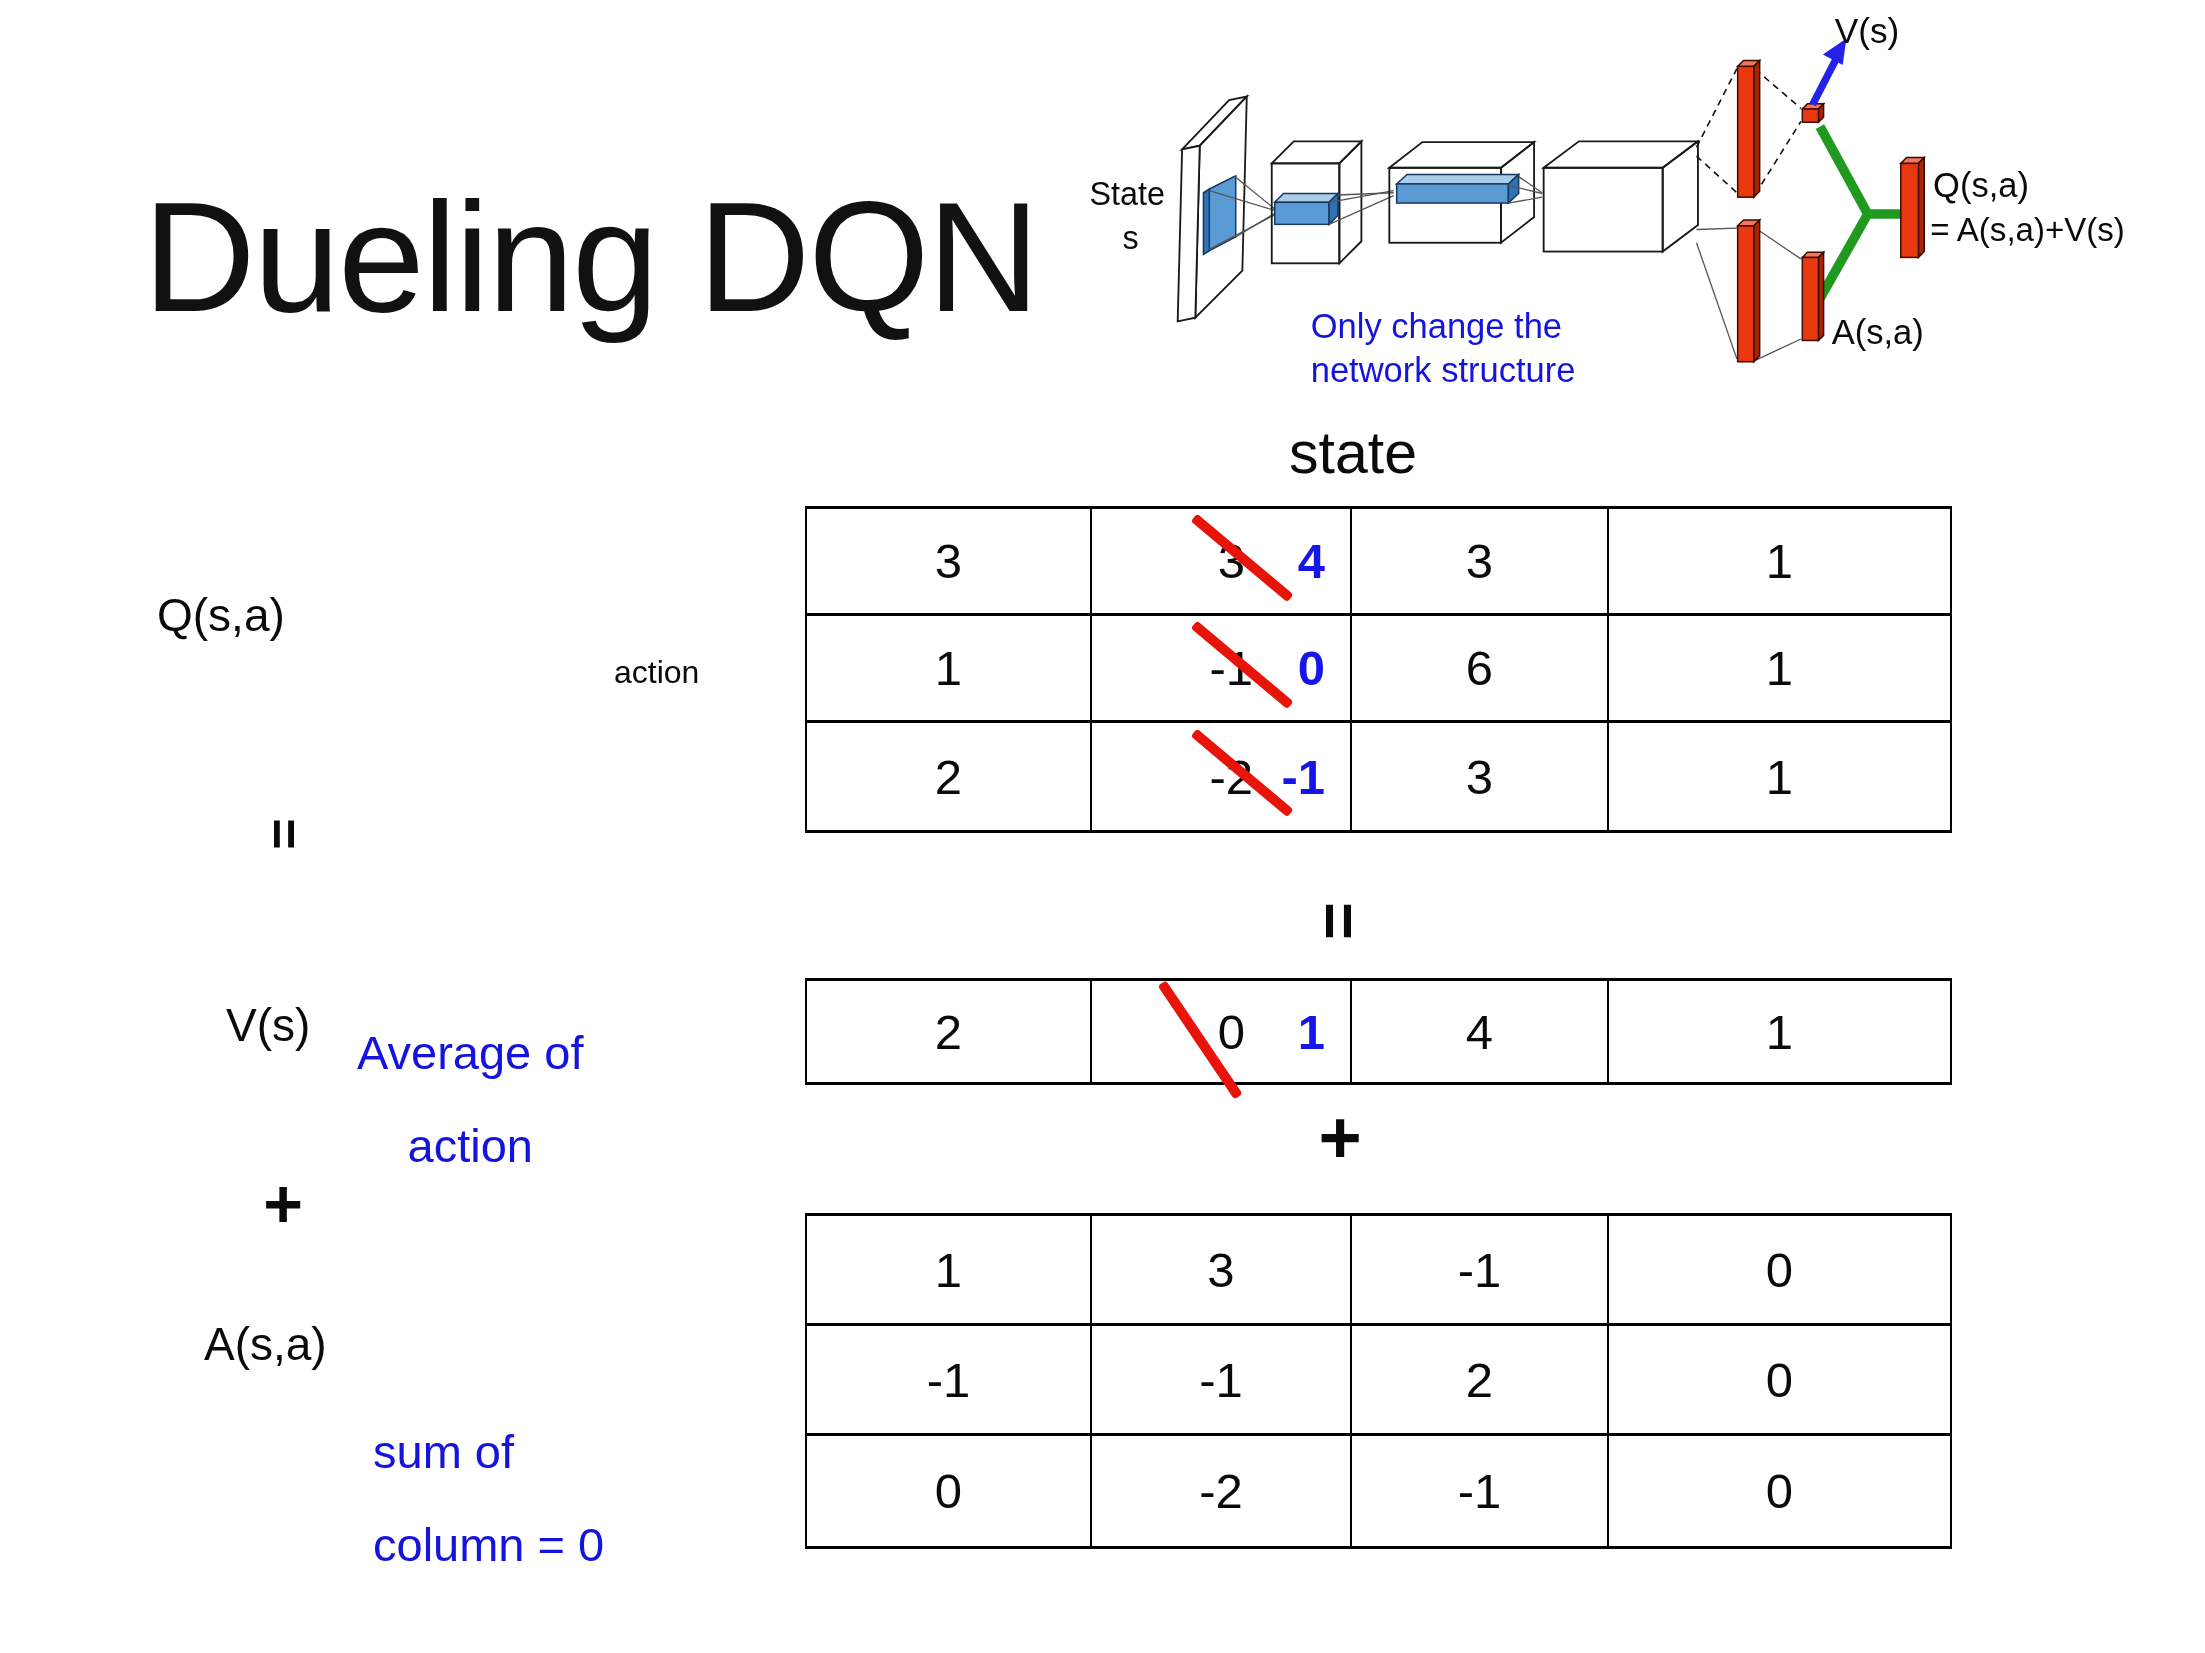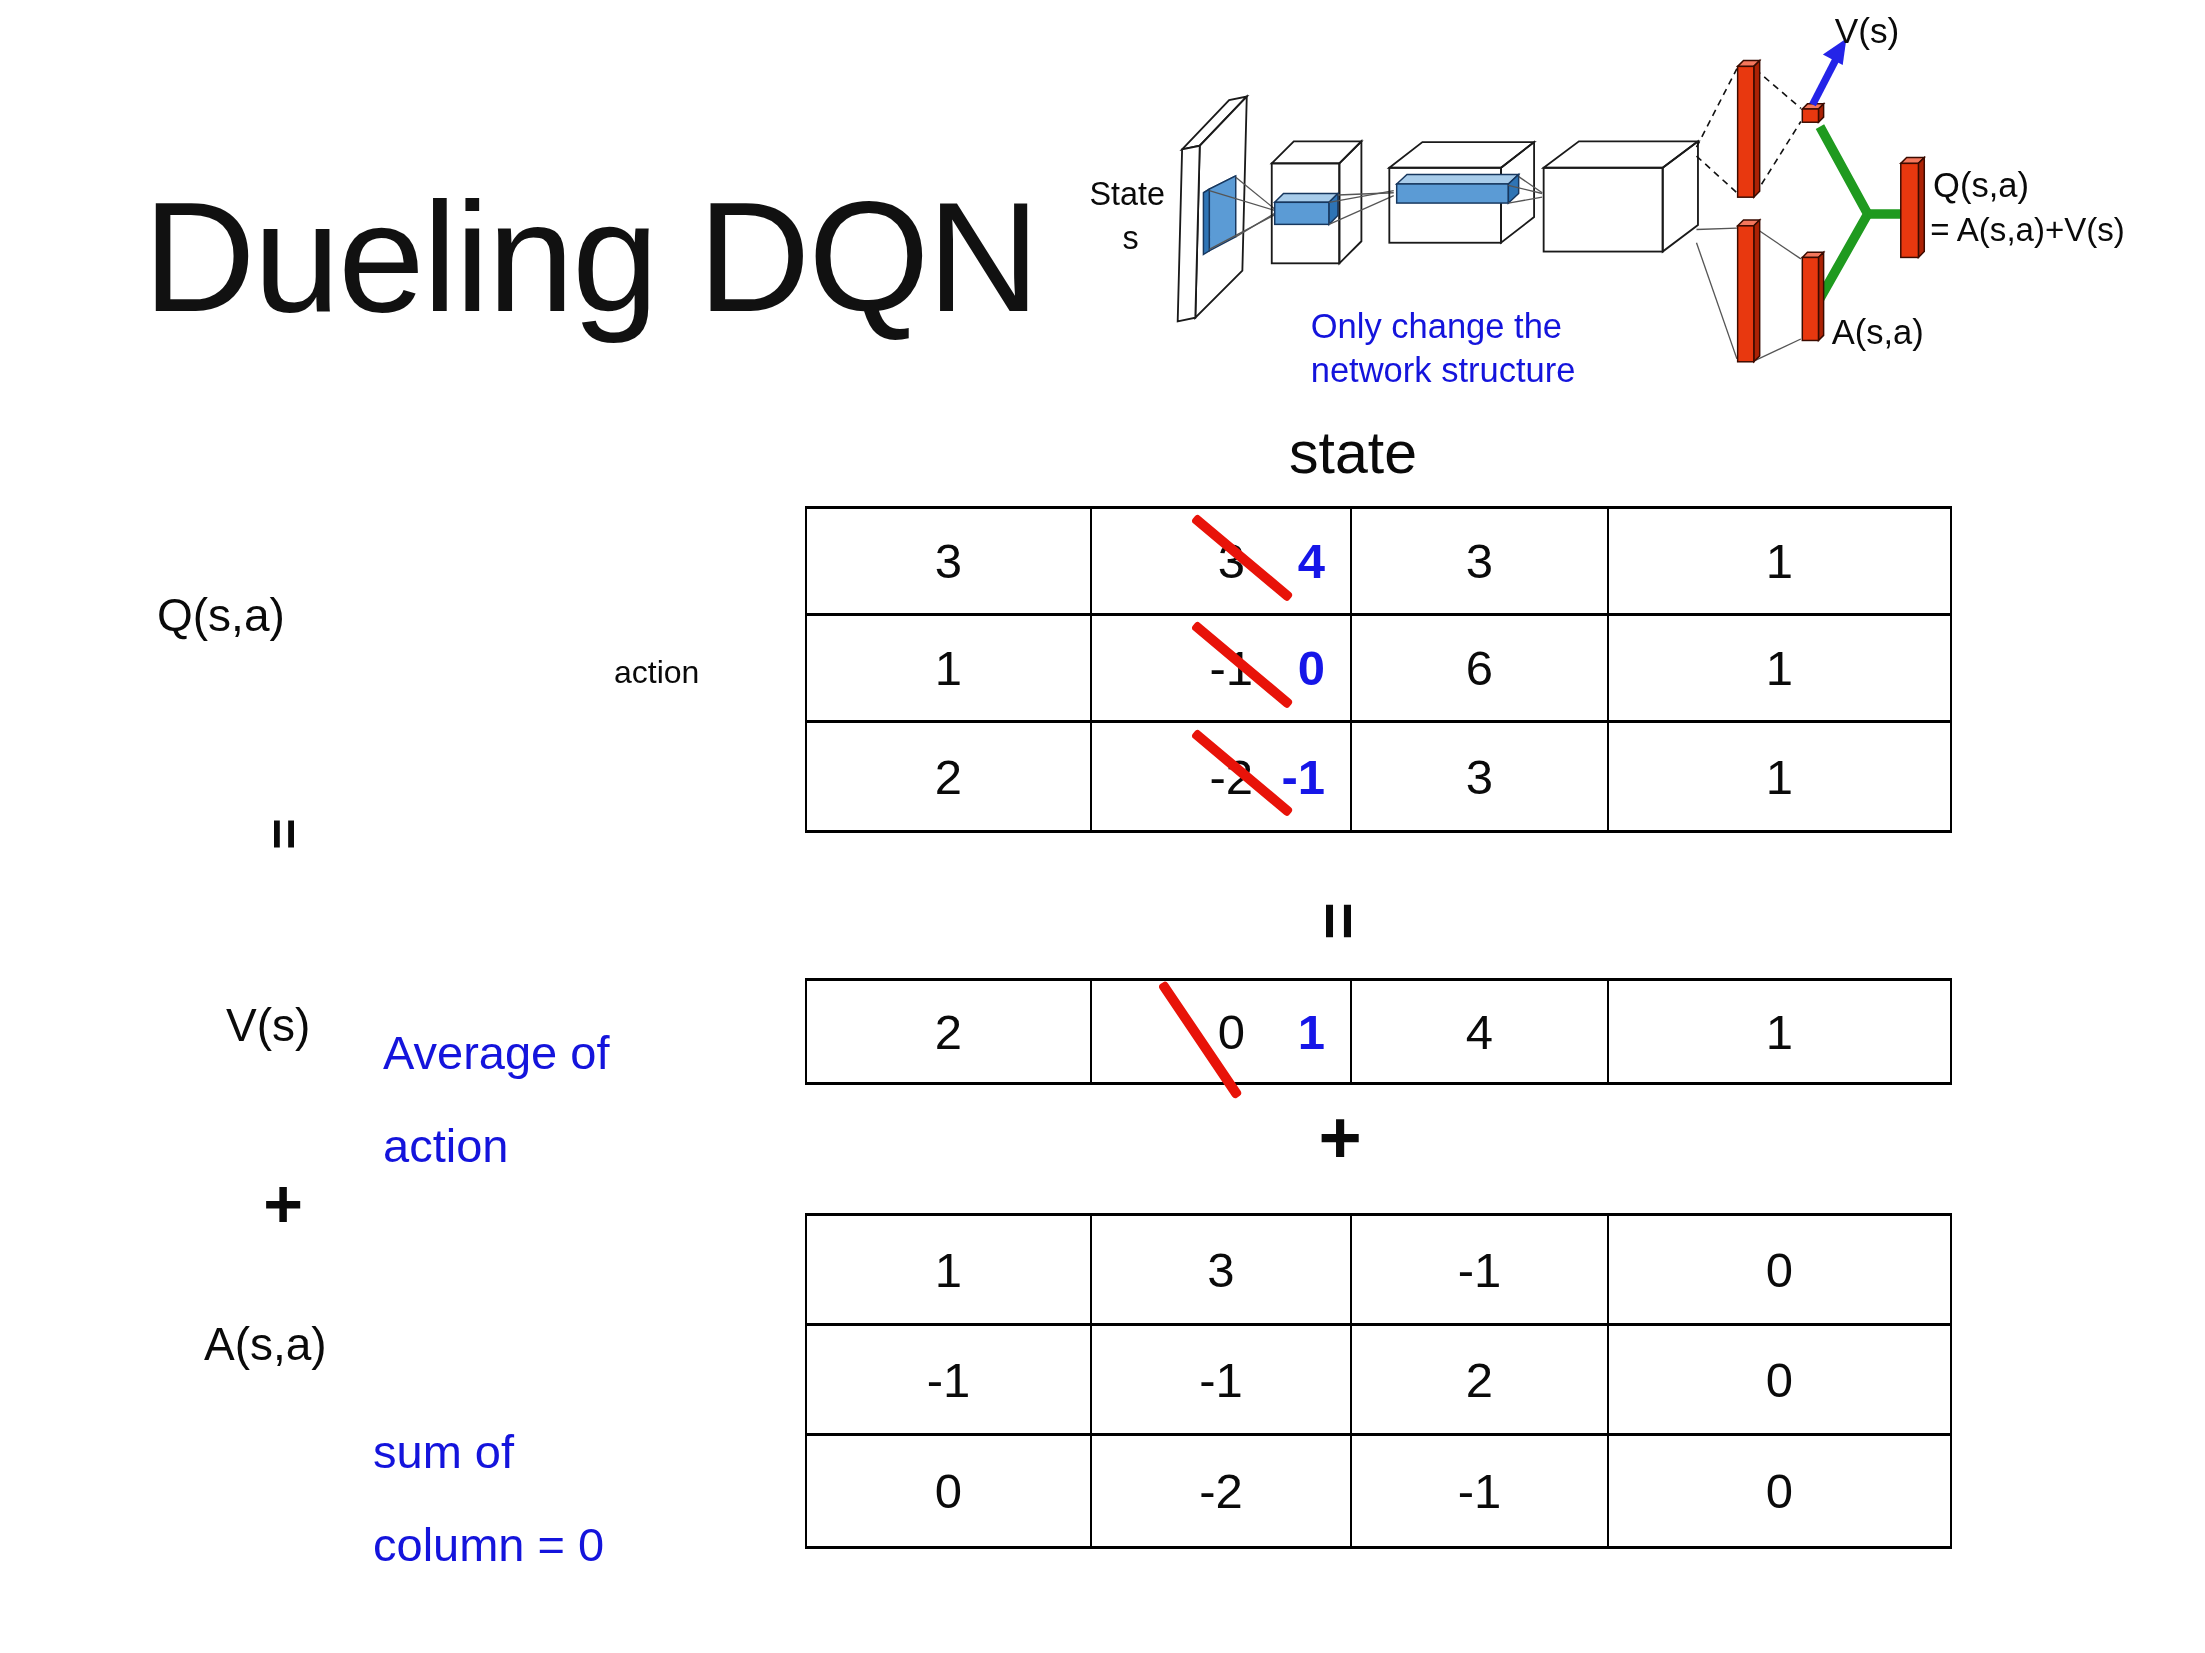--- a/index.html
+++ b/index.html
@@ -8,21 +8,21 @@
   .abs{position:absolute;}
 
   
   .title{left:143px;top:176px;font-size:156px;line-height:1.05;letter-spacing:-2.2px;color:#111;}
   .lbl{font-size:46px;}
   .lbl-q{left:157px;top:588px;}
   .lbl-action{left:614px;top:654px;font-size:32px;}
   .lbl-v{left:226px;top:998px;}
   .lbl-a{left:204px;top:1317px;}
   .note{color:#1414DC;font-size:47px;line-height:93px;}
-  .note-avg{left:383px;top:1006px;}
+  .note-avg{left:357px;top:1006px;text-align:center;}
   .note-sum{left:373px;top:1405px;}
   .state-hdr{left:1158px;top:419px;width:390px;text-align:center;font-size:59px;}
   .sym{display:flex;align-items:center;justify-content:center;width:74px;height:74px;font-weight:600;}
   .sym-eq-left{left:248px;top:797px;font-size:54px;transform:rotate(90deg);}
   .sym-plus-left{left:246px;top:1166px;font-size:68px;}
   .sym-eq-center{left:1303px;top:884px;font-size:65px;transform:rotate(90deg);}
   .sym-plus-center{left:1303px;top:1100px;font-size:74px;}
 
   
   .tbl{position:absolute;display:grid;box-sizing:border-box;width:1147px;left:805px;

